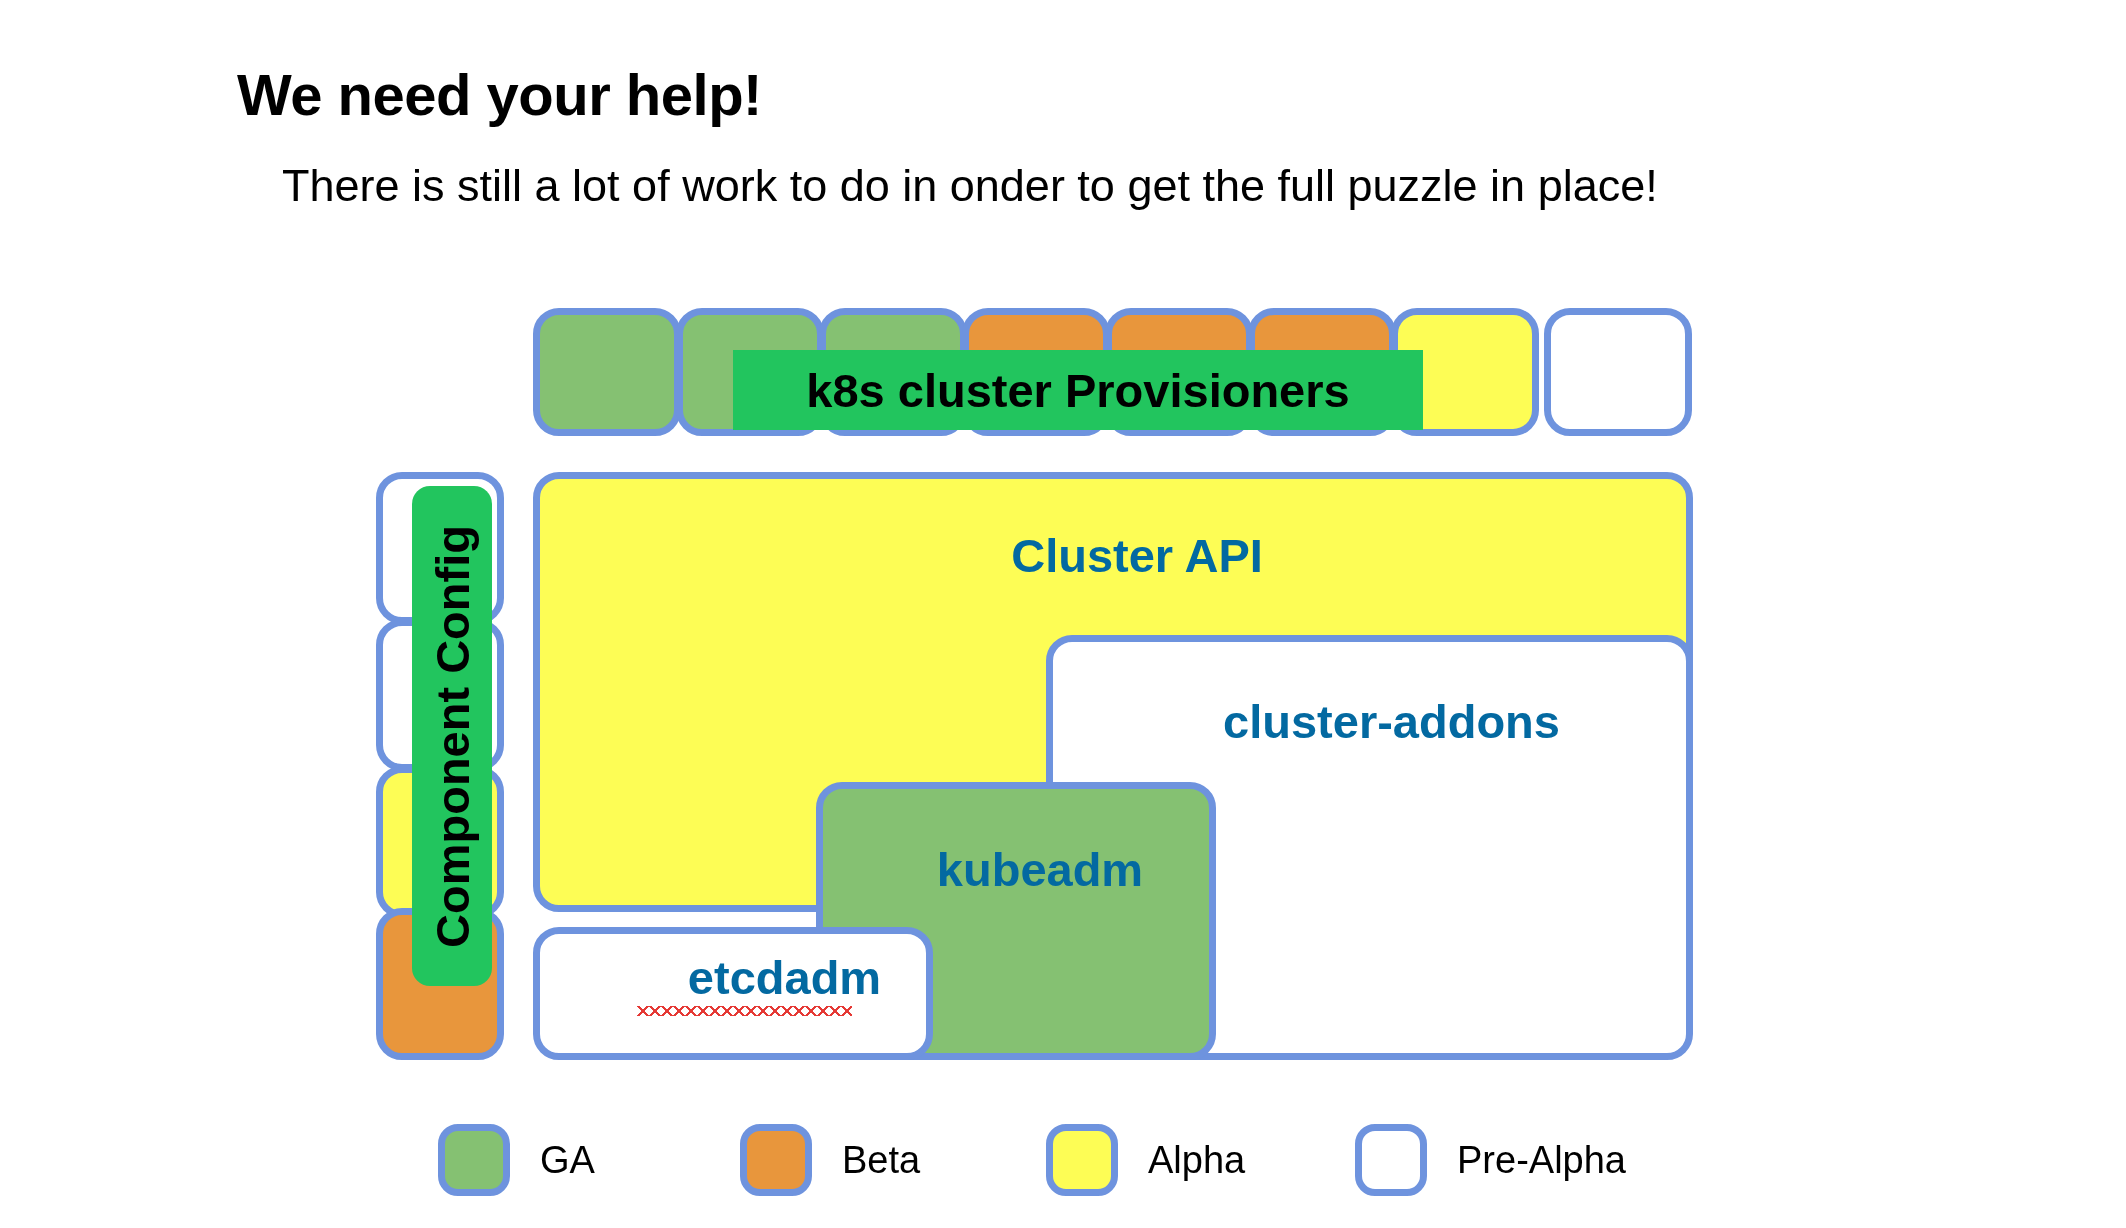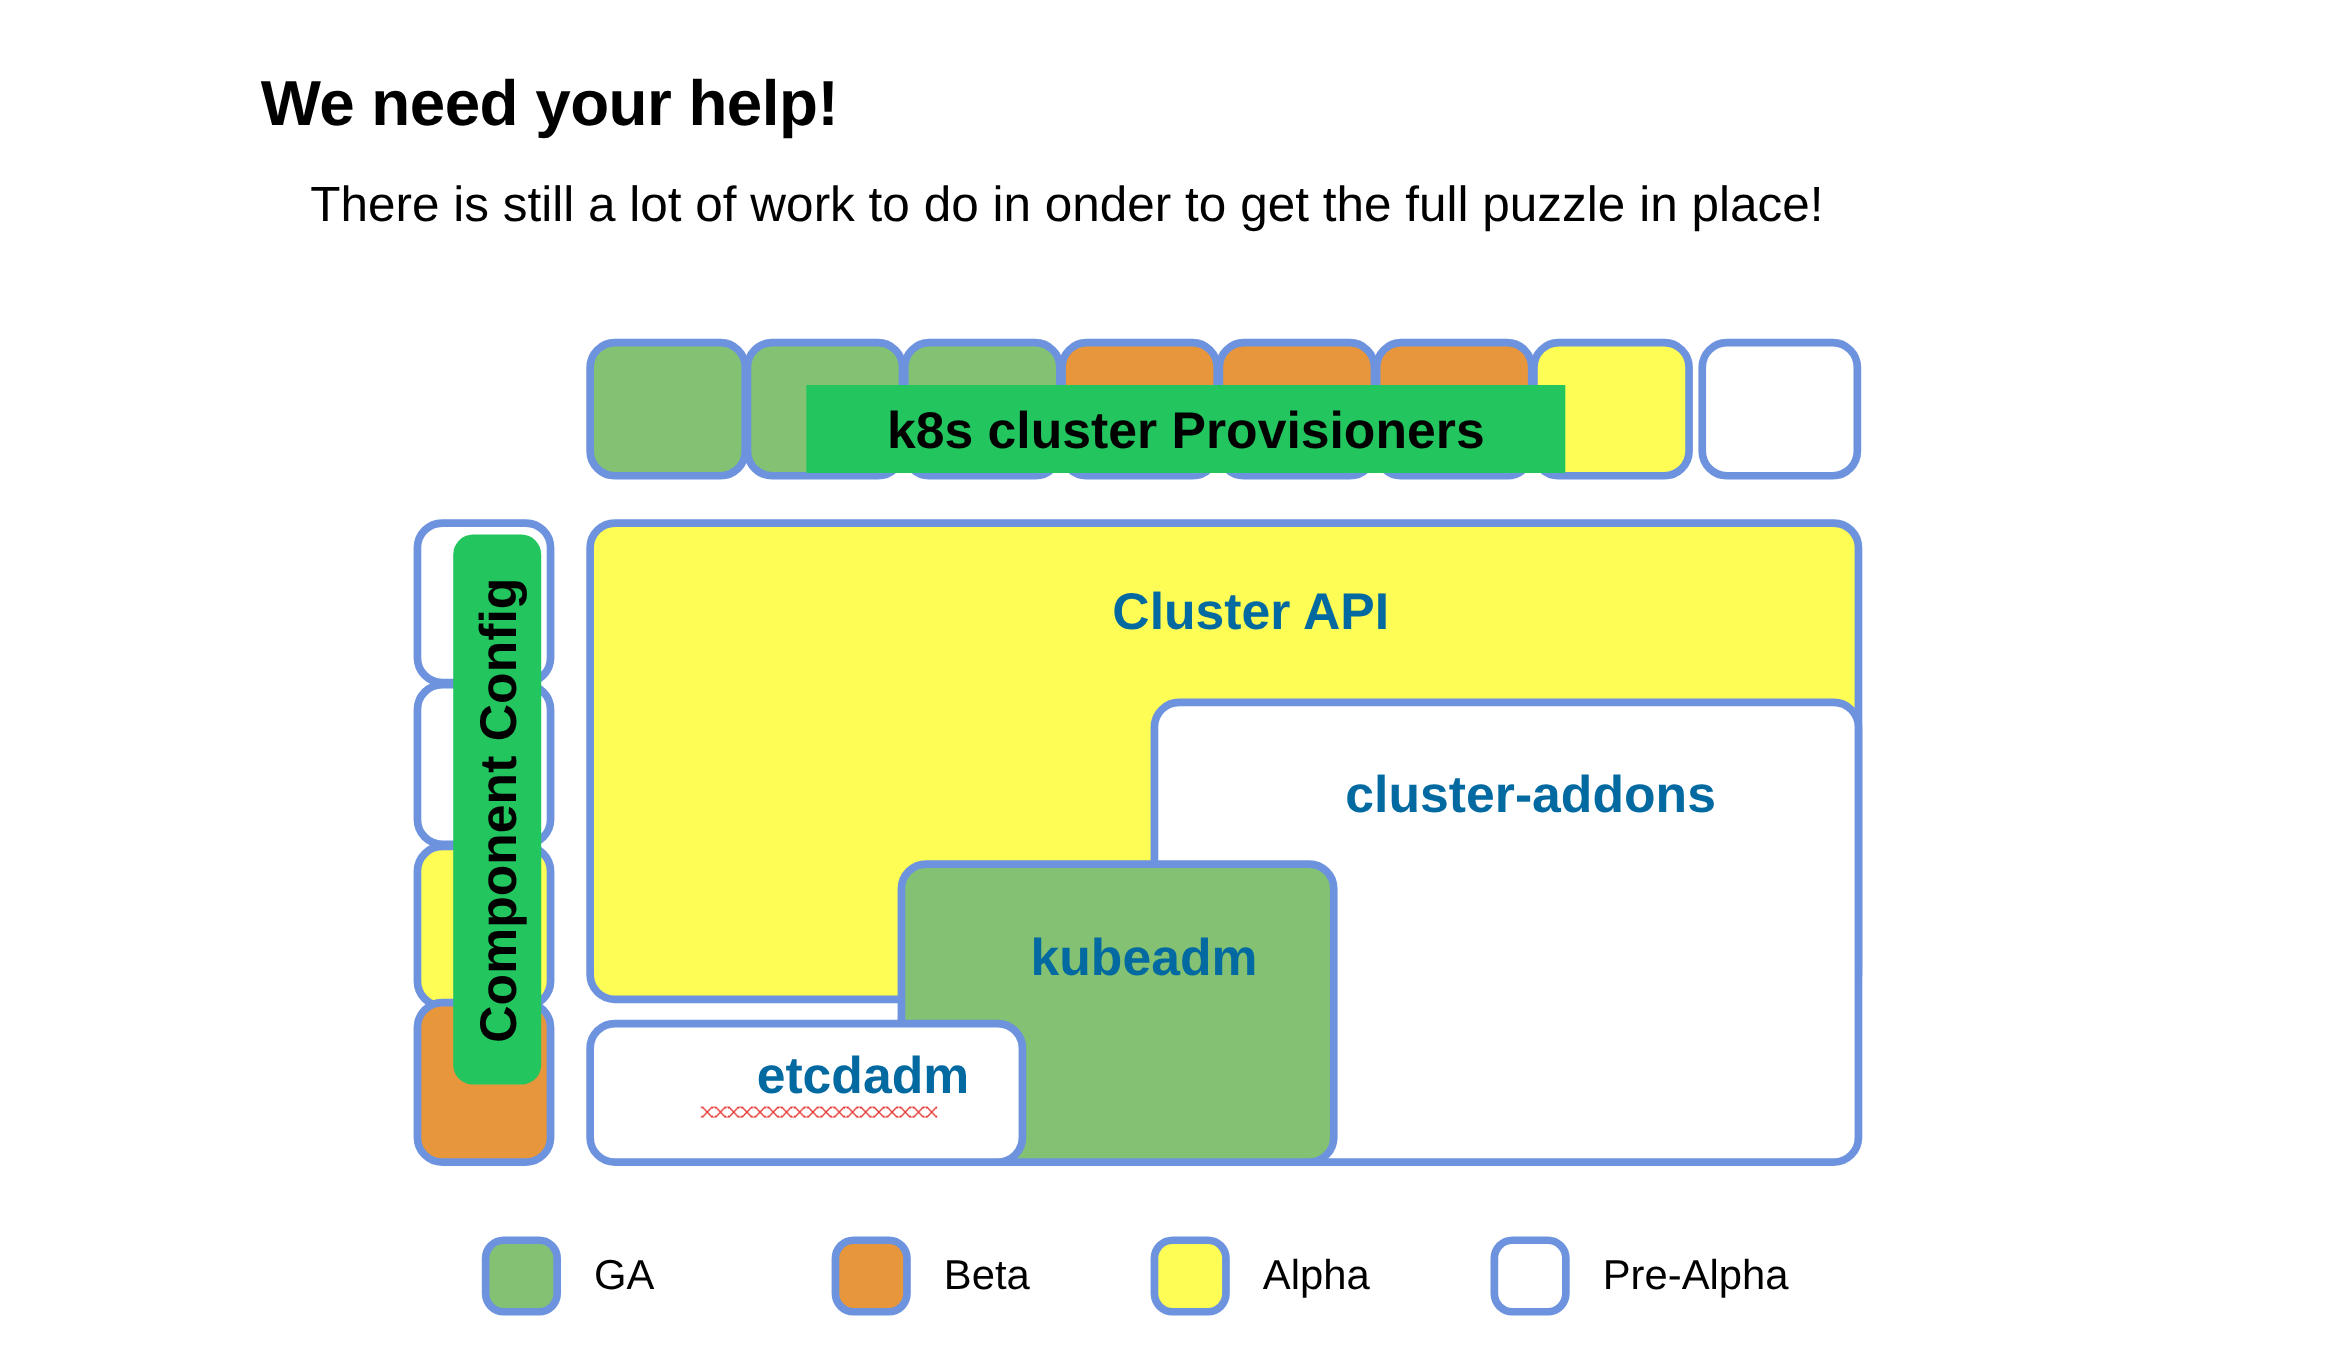--- a/index.html
+++ b/index.html
@@ -197,21 +197,21 @@
     <div class="squiggle" style="left:104px; top:534px; width:215px;"></div>
   </div>
 
   <div id="legend" style="left:410px; top:1124px; width:1300px; height:80px;">
 
     <div class="legend-item" style="left:0px;padding-left:28px;">
       <span class="legend-swatch" style="background:#85c172;"></span>
       <span class="legend-text">GA</span>
     </div>
 
-    <div class="legend-item" style="left:346px;align-items:center;">
+    <div class="legend-item" style="left:330px;align-items:center;">
       <span class="legend-swatch" style="background:#e8963c;"></span>
       <span class="legend-text">Beta</span>
     </div>
 
     <div class="legend-item" style="left:636px;">
       <span class="legend-swatch" style="background:#fdfd55;"></span>
       <span class="legend-text">Alpha</span>
     </div>
 
     <div class="legend-item" style="left:945px;">

